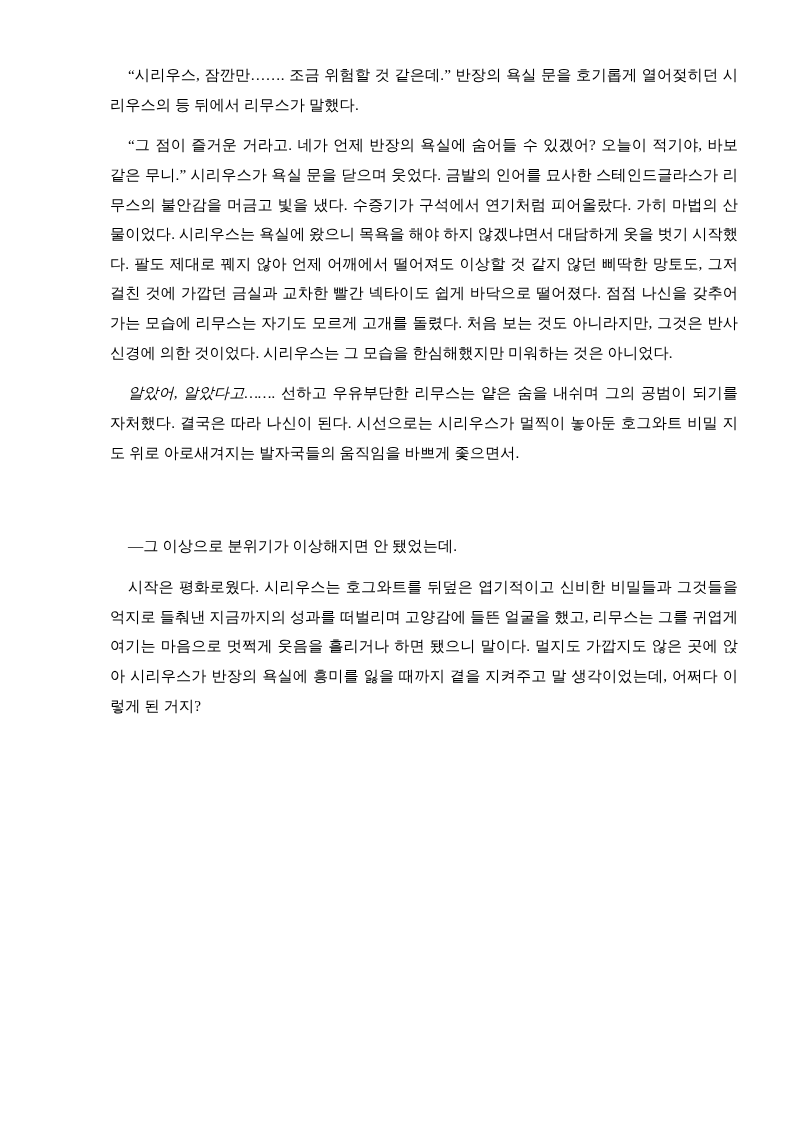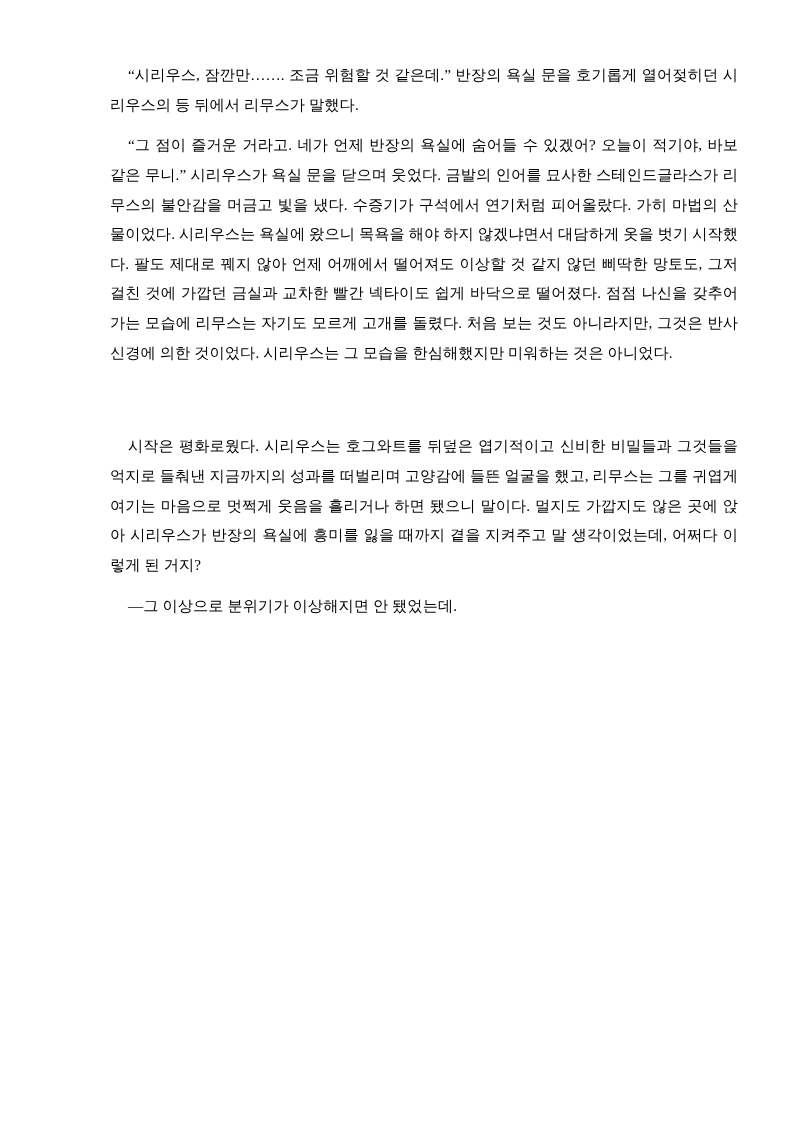--- a/index.html
+++ b/index.html
@@ -44,23 +44,24 @@
 <body>
 
 <div id="page">
   <div class="doc-body">
 
     <p class="para">“시리우스, 잠깐만……. 조금 위험할 것 같은데.” 반장의 욕실 문을 호기롭게 열어젖히던 시리우스의 등 뒤에서 리무스가 말했다.</p>
 
     <p class="para">“그 점이 즐거운 거라고. 네가 언제 반장의 욕실에 숨어들 수 있겠어? 오늘이 적기야, 바보 같은 무니.” 시리우스가 욕실 문을 닫으며 웃었다. 금발의 인어를 묘사한 스테인드글라스가 리무스의 불안감을 머금고 빛을 냈다. 수증기가 구석에서 연기처럼 피어올랐다. 가히 마법의 산물이었다. 시리우스는 욕실에 왔으니 목욕을 해야 하지 않겠냐면서 대담하게 옷을 벗기 시작했다. 팔도 제대로 꿰지 않아 언제 어깨에서 떨어져도 이상할 것 같지 않던 삐딱한 망토도, 그저 걸친 것에 가깝던 금실과 교차한 빨간 넥타이도 쉽게 바닥으로 떨어졌다. 점점 나신을 갖추어가는 모습에 리무스는 자기도 모르게 고개를 돌렸다. 처음 보는 것도 아니라지만, 그것은 반사신경에 의한 것이었다. 시리우스는 그 모습을 한심해했지만 미워하는 것은 아니었다.</p>
 
 
+    <p class="para"><span class="ital">알았어, 알았다고…….</span><span> 선하고 우유부단한 리무스는 얕은 숨을 내쉬며 그의 공범이 되기를 자처했다. 결국은 따라 나신이 된다. 시선으로는 시리우스가 멀찍이 놓아둔 호그와트 비밀 지도 위로 아로새겨지는 발자국들의 움직임을 바쁘게 좇으면서.</span></p>
 
     <div class="gap"></div>
 
     <p class="para"></p>
 
+    <p class="para">―그 이상으로 분위기가 이상해지면 안 됐었는데.</p>
+
     <p class="para">시작은 평화로웠다. 시리우스는 호그와트를 뒤덮은 엽기적이고 신비한 비밀들과 그것들을 억지로 들춰낸 지금까지의 성과를 떠벌리며 고양감에 들뜬 얼굴을 했고, 리무스는 그를 귀엽게 여기는 마음으로 멋쩍게 웃음을 흘리거나 하면 됐으니 말이다. 멀지도 가깝지도 않은 곳에 앉아 시리우스가 반장의 욕실에 흥미를 잃을 때까지 곁을 지켜주고 말 생각이었는데, 어쩌다 이렇게 된 거지?</p>
-
-    <p class="para">―그 이상으로 분위기가 이상해지면 안 됐었는데.</p>
 
   </div>
 </div>
 
 </body></html>

